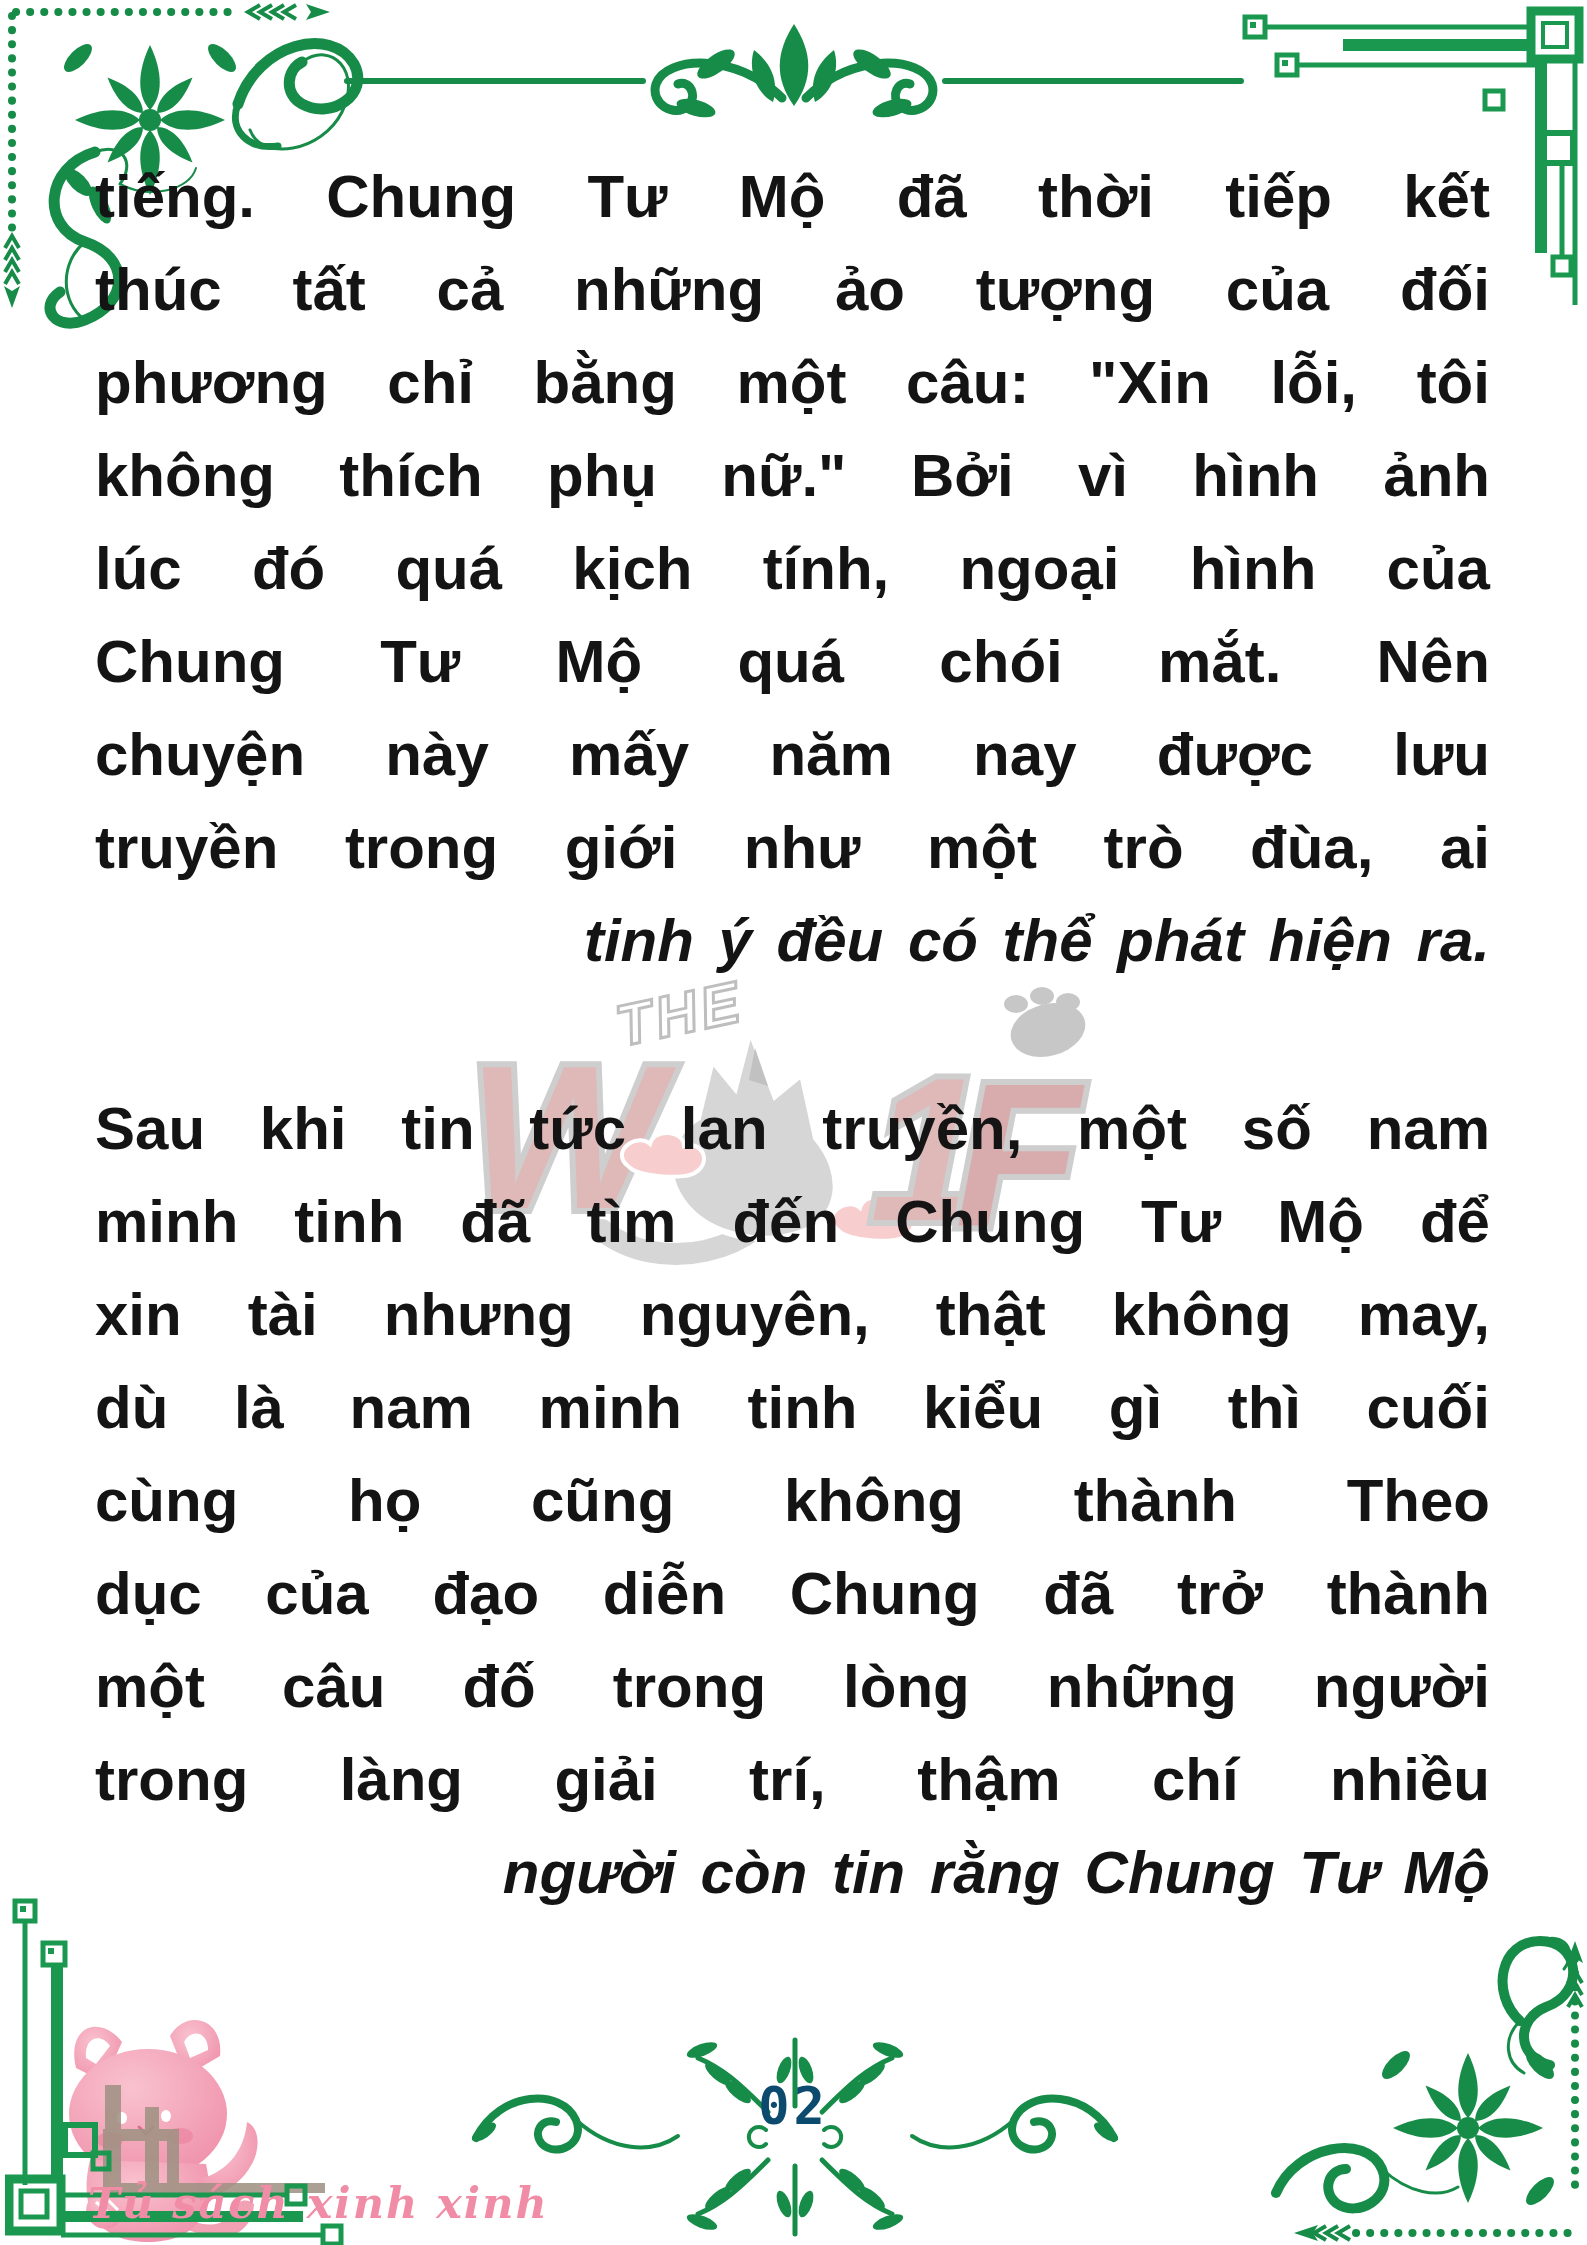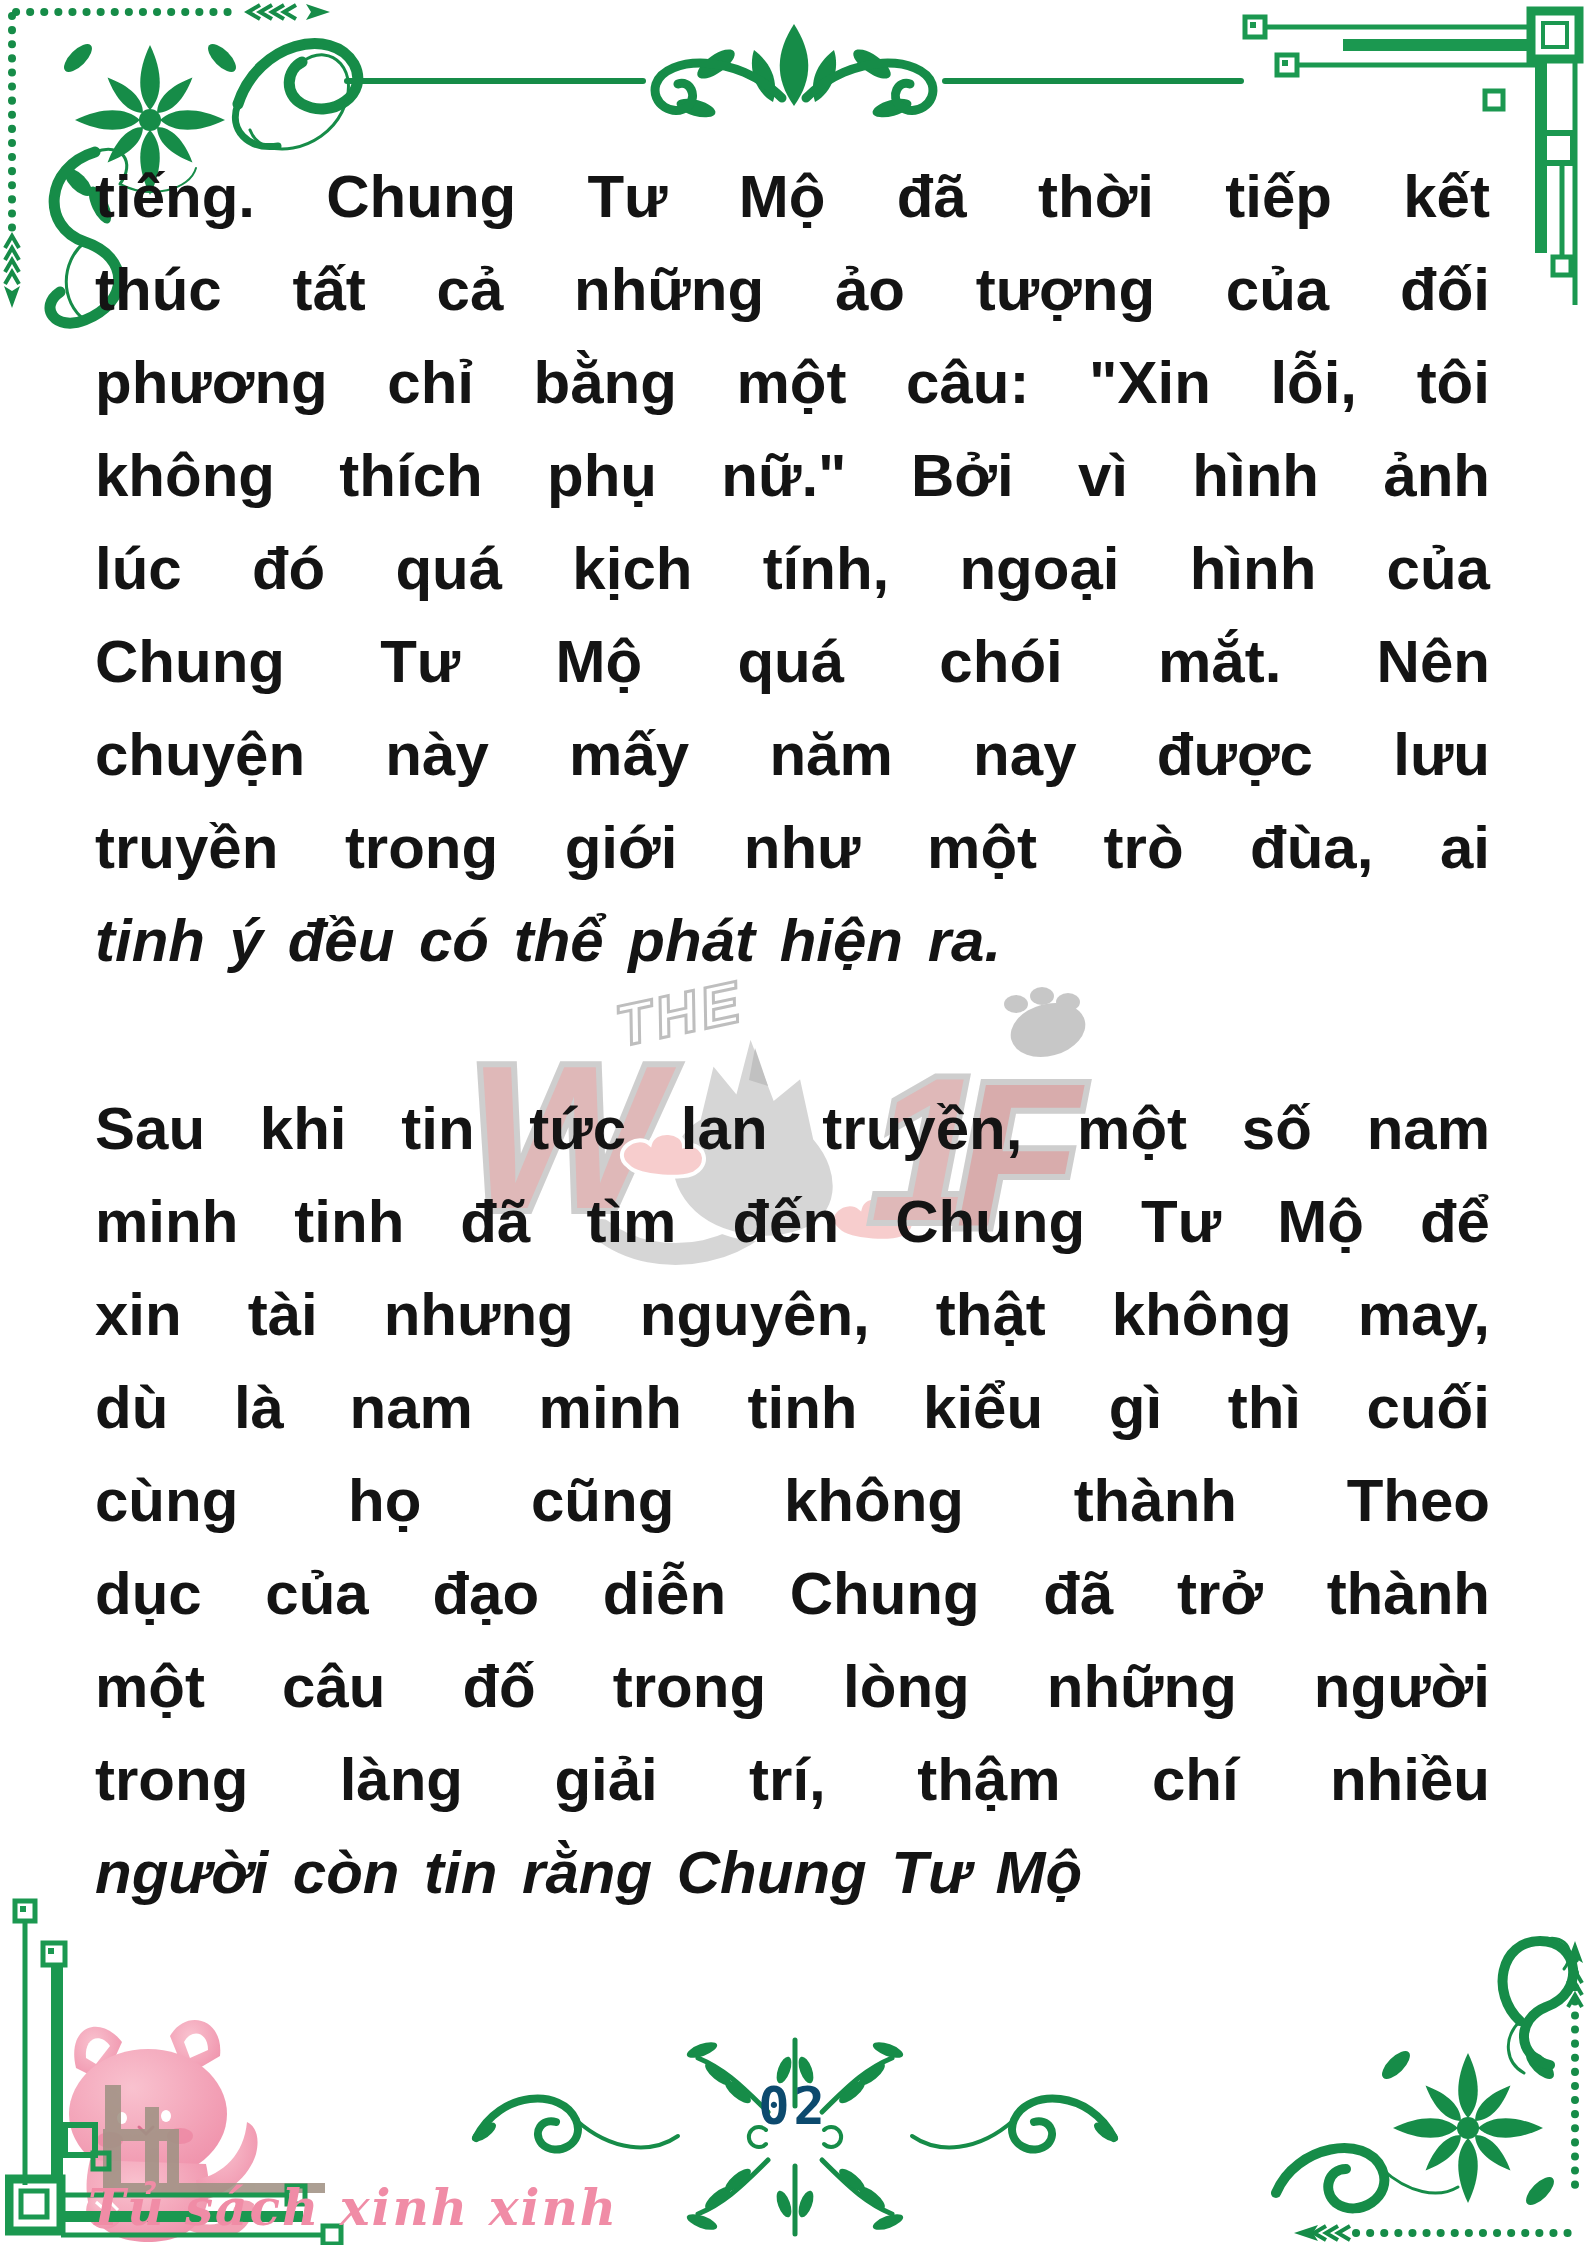--- a/index.html
+++ b/index.html
@@ -7,34 +7,34 @@
     position:relative;width:1587px;height:2245px;background:#fff;overflow:hidden;
     font-family:"Liberation Sans","DejaVu Sans",sans-serif;
   }
   svg{position:absolute;display:block;}
   
   .text-block{
     position:absolute;left:95px;top:150px;width:1395px;
     font-size:60px;font-weight:600;color:#141414;line-height:93px;
   }
   .paragraph{margin:0 0 95px 0;}
-  .line{display:flex;justify-content:space-between;white-space:nowrap;height:93px;}
+  .line{display:flex;justify-content:space-between;white-space:nowrap;height:93px;text-align:right;}
   .line span{display:inline-block;}
   .line.last{display:block;word-spacing:8px;font-style:italic;}
   
   .page-number{
     position:absolute;left:0;top:2076px;width:1587px;text-align:center;
     font-family:"DejaVu Sans Mono","DejaVu Sans",monospace;
     font-size:52px;font-weight:bold;color:#0c4a6e;letter-spacing:4px;
   }
   
   .footer-brand{
     position:absolute;left:88px;top:2178px;
     font-family:"DejaVu Serif","Liberation Serif",serif;
-    font-style:italic;font-weight:bold;font-size:50px;letter-spacing:2px;
+    font-style:italic;font-weight:bold;font-size:43px;letter-spacing:2px;
     color:#f08ca6;z-index:6;
   }
   .wm{opacity:0.55;}
   .z1{z-index:1}.z2{z-index:2}.z3{z-index:3}.z4{z-index:4}.z5{z-index:5}
 </style>
 </head>
 <body>
 
 <div class="page">
 

